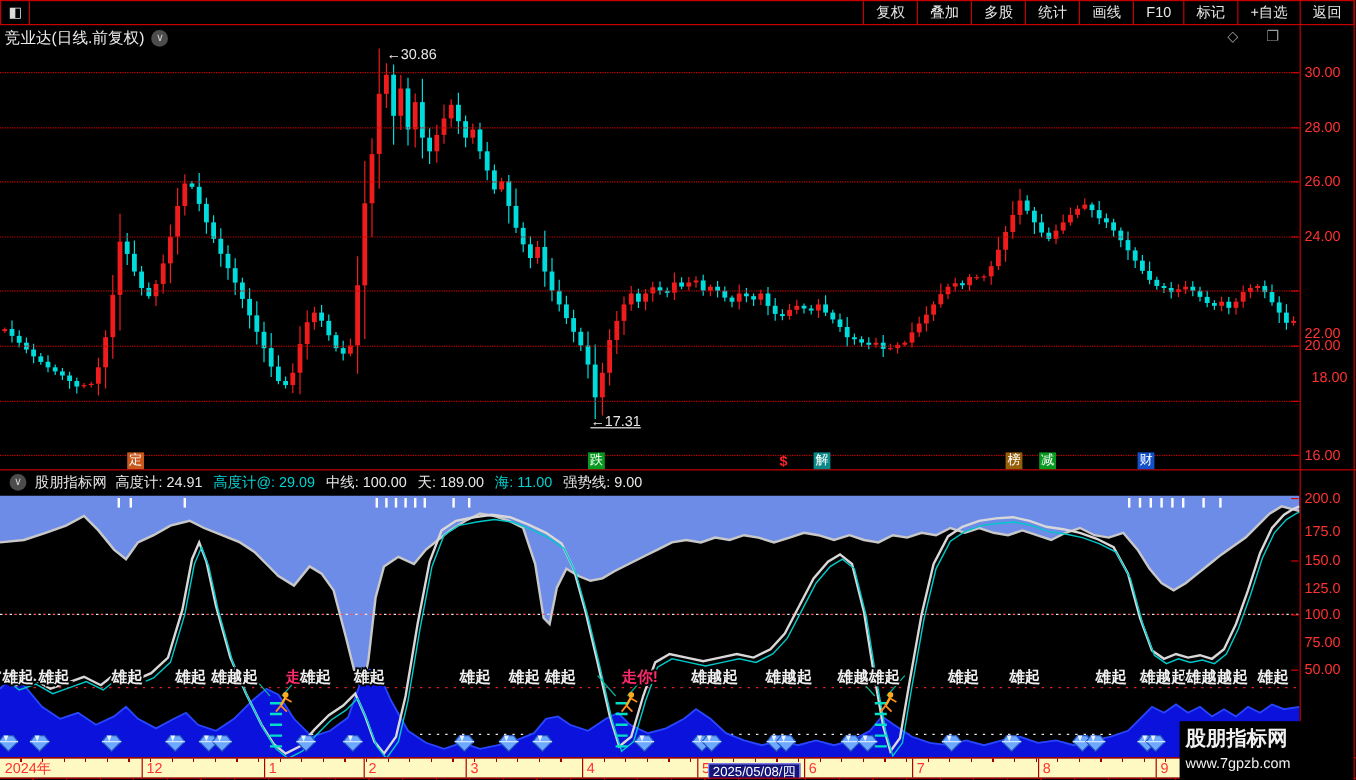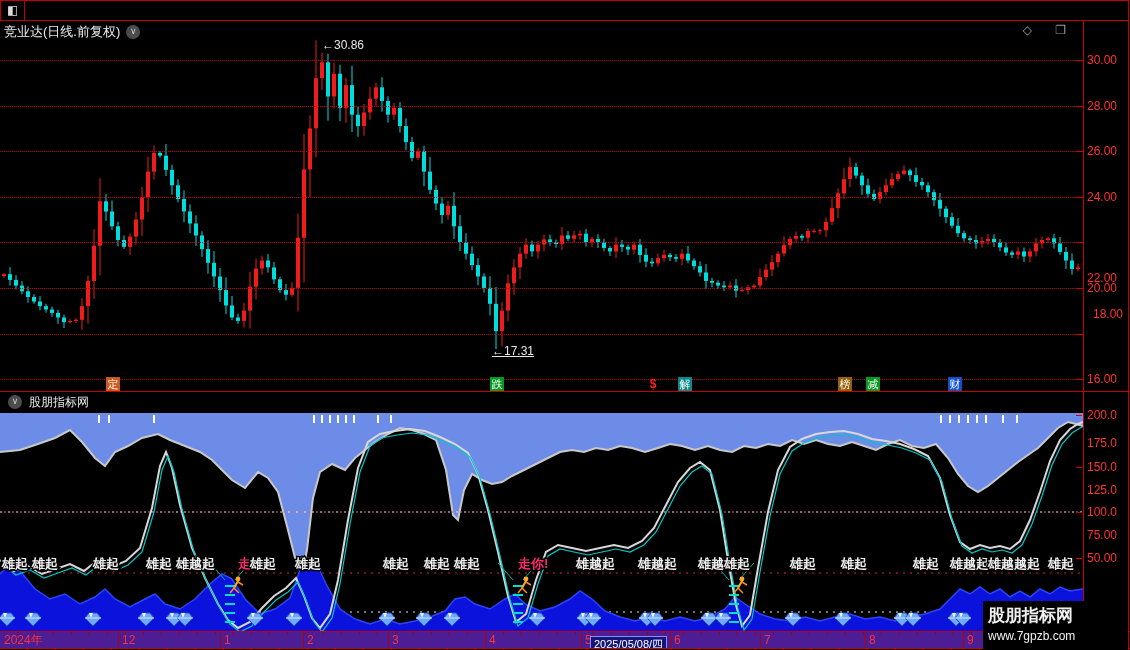--- a/index.html
+++ b/index.html
@@ -29,21 +29,21 @@
   .ind-header{position:absolute;left:0;top:393px;width:1083px;height:18px;display:flex;
               align-items:center;font-size:12px;color:#e8e8e8;gap:7px;padding-left:2px;}
   .ifield{white-space:nowrap;}
   
   .axis-label{position:absolute;left:1087px;width:42px;color:#ff3232;font-size:12px;line-height:12px;}
   .axis-tick{position:absolute;left:1076px;width:6px;height:1px;background:#d40000;}
   .vline{position:absolute;width:1px;background:#c40000;}
   .hline{position:absolute;left:0;height:1px;background:#c40000;}
   .dotline{position:absolute;left:0;height:0;border-top:1px dotted #c80000;}
   
-  .date-axis{position:absolute;left:0;top:632px;width:1083px;height:16px;background:#4c1d95;}
+  .date-axis{position:absolute;left:0;top:632px;width:1083px;height:16px;background:#fef9c3;}
   .date-ticks{position:absolute;left:0;top:0;width:100%;height:3px;
               background:repeating-linear-gradient(90deg,transparent 0 17px,#a00000 17px 18px);}
   .month-label{position:absolute;top:1px;color:#ff3232;font-size:12px;line-height:14px;}
   .msep{position:absolute;top:0;width:1px;height:16px;background:#b00000;}
   .datebox{position:absolute;top:4px;height:14px;line-height:14px;background:#15157a;
            border:1px solid #8a8aff;color:#fff;font-size:11px;padding:0 3px;}
   .bottom-sliver{position:absolute;left:0;top:649px;width:1130px;height:1px;
                  background:repeating-linear-gradient(90deg,#000 0 27px,#a00000 27px 28px);}
   
   .watermark{position:absolute;left:983px;top:601px;width:146px;height:49px;background:#000;
@@ -54,20 +54,31 @@
   text.qlabel{font-size:13px;font-weight:bold;paint-order:stroke;stroke:#000;stroke-width:3px;}
 </style>
 </head>
 <body>
 
 <div class="screen">
 
   <div class="toolbar">
     <span class="winicon">◧</span>
     <div class="tspacer"></div>
+    <div id="right-tools" style="display:flex;">
+        <span class="rtool">复权</span>
+        <span class="rtool">叠加</span>
+        <span class="rtool">多股</span>
+        <span class="rtool">统计</span>
+        <span class="rtool">画线</span>
+        <span class="rtool">F10</span>
+        <span class="rtool">标记</span>
+        <span class="rtool">+自选</span>
+        <span class="rtool">返回</span>
+      </div>
   </div>
 
   <div class="title-row">
     <span>竞业达(日线.前复权)</span>
     <span class="chev-circle">∨</span>
   </div>
   <div class="corner-icons">◇ ❐</div>
 
   <svg id="main-svg" width="1083" height="361" style="top:30px;">
       <g>
@@ -430,20 +441,28 @@
         <line x1="1072" x2="1072" y1="223.5" y2="244.7" stroke="#00dcdc" stroke-width="1"></line>
         <rect x="1070" y="230.5" width="4" height="8.5" fill="#00dcdc"></rect>
         <line x1="1078" x2="1078" y1="233.6" y2="241.4" stroke="#ee1c1c" stroke-width="1"></line>
         <rect x="1076" y="237.4" width="4" height="1.7" fill="#ee1c1c"></rect>
       </g>
     </svg>
 
   <div class="ind-header">
     <span class="chev-circle">∨</span>
     <span>股朋指标网</span>
+    <span id="ind-fields" style="display:flex;gap:9px;">
+        <span class="ifield" style="color: rgb(232, 232, 232);">高度计: 24.91</span>
+        <span class="ifield" style="color: rgb(0, 210, 210);">高度计@: 29.09</span>
+        <span class="ifield" style="color: rgb(232, 232, 232);">中线: 100.00</span>
+        <span class="ifield" style="color: rgb(232, 232, 232);">天: 189.00</span>
+        <span class="ifield" style="color: rgb(0, 210, 210);">海: 11.00</span>
+        <span class="ifield" style="color: rgb(232, 232, 232);">强势线: 9.00</span>
+      </span>
   </div>
 
   <svg id="sub-svg" width="1083" height="218" style="top:413px;">
       <polygon points="0,0 0,39 20,37 38,31 55,25 70,17 82,29 95,45 105,53 115,39 128,33 142,25 158,21 170,27 185,33 200,39 212,47 222,57 232,67 245,75 258,59 268,65 278,79 288,117 296,149 302,162 307,137 313,85 320,59 332,51 345,57 355,45 365,37 375,29 388,21 400,15 412,17 424,21 436,27 446,57 453,102 458,107 464,77 472,61 482,67 492,71 502,69 512,63 524,57 536,51 548,45 560,39 572,37 584,39 596,35 608,37 620,33 632,35 645,39 658,35 670,31 682,33 695,37 708,33 720,37 732,39 744,33 756,35 768,31 780,33 792,27 804,31 816,27 828,31 840,33 852,29 864,33 876,37 888,31 900,27 912,33 924,35 936,31 948,45 958,61 968,73 978,79 988,73 998,65 1008,57 1018,49 1028,42 1038,35 1048,25 1058,15 1068,9 1076,11 1083,13 1083,0" fill="#6d8ce8"></polygon>
       <polyline points="0,39 20,37 38,31 55,25 70,17 82,29 95,45 105,53 115,39 128,33 142,25 158,21 170,27 185,33 200,39 212,47 222,57 232,67 245,75 258,59 268,65 278,79 288,117 296,149 302,162 307,137 313,85 320,59 332,51 345,57 355,45 365,37 375,29 388,21 400,15 412,17 424,21 436,27 446,57 453,102 458,107 464,77 472,61 482,67 492,71 502,69 512,63 524,57 536,51 548,45 560,39 572,37 584,39 596,35 608,37 620,33 632,35 645,39 658,35 670,31 682,33 695,37 708,33 720,37 732,39 744,33 756,35 768,31 780,33 792,27 804,31 816,27 828,31 840,33 852,29 864,33 876,37 888,31 900,27 912,33 924,35 936,31 948,45 958,61 968,73 978,79 988,73 998,65 1008,57 1018,49 1028,42 1038,35 1048,25 1058,15 1068,9 1076,11 1083,13" fill="none" stroke="#c8c8c8" stroke-width="2"></polyline>
       <rect x="98" y="2" width="2" height="8" fill="#fff"></rect>
       <rect x="108" y="2" width="2" height="8" fill="#fff"></rect>
       <rect x="153" y="2" width="2" height="8" fill="#fff"></rect>
       <rect x="313" y="2" width="2" height="8" fill="#fff"></rect>
       <rect x="321" y="2" width="2" height="8" fill="#fff"></rect>

